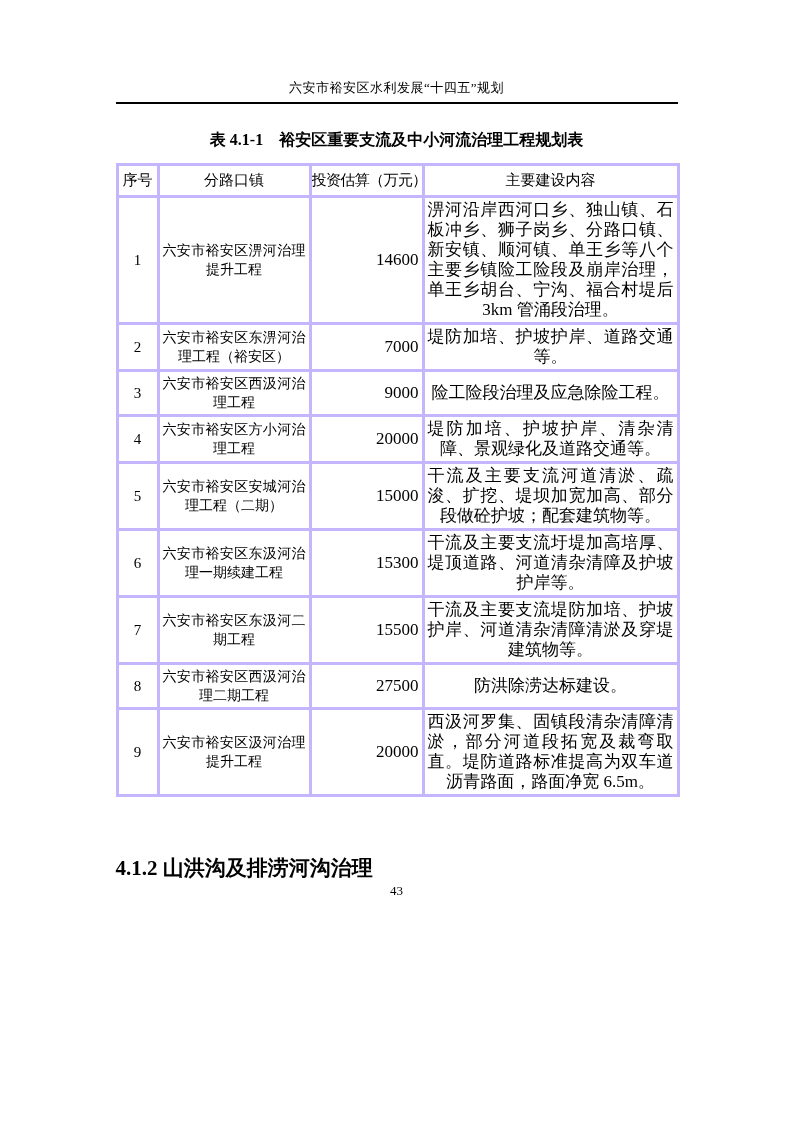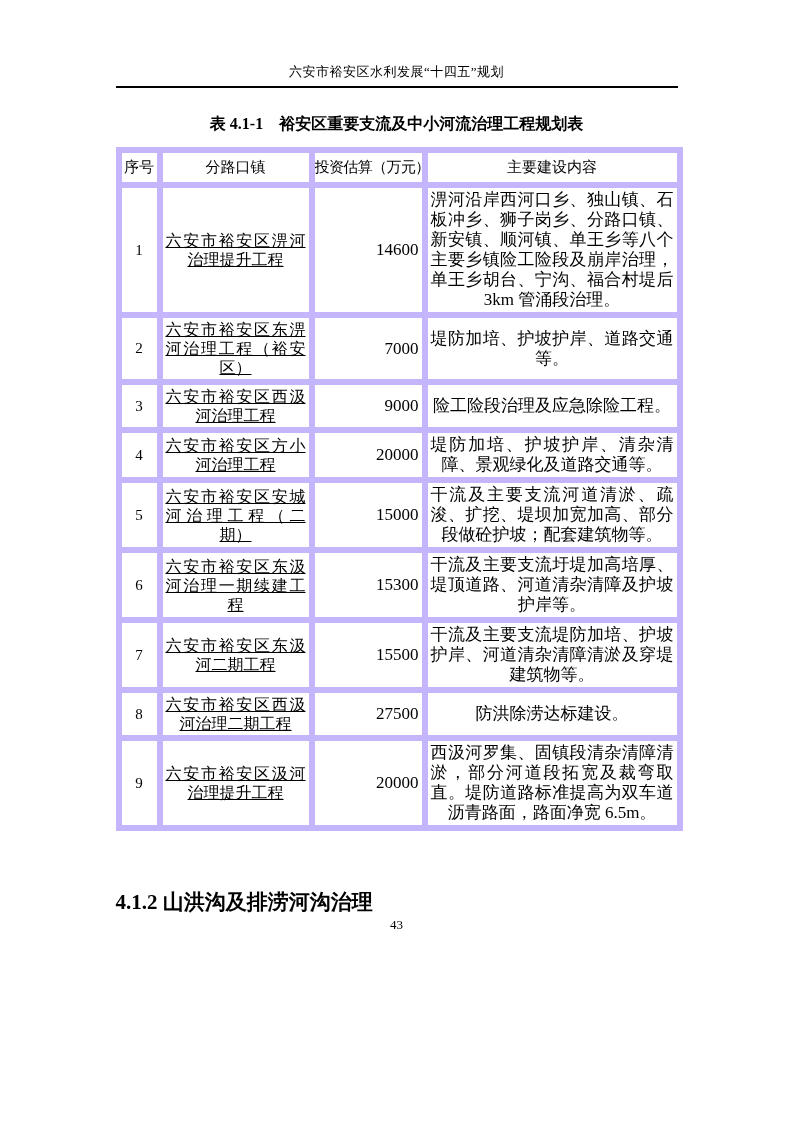--- a/index.html
+++ b/index.html
@@ -10,21 +10,21 @@
   body {
     width: 793px;
     height: 1122px;
     position: relative;
     overflow: hidden;
     color: #000;
     font-family: "Liberation Serif", "DejaVu Serif", serif;
   }
   .page {
     width: 562px;
-    margin: 0 auto;
+    margin: 16px auto;
     padding-top: 64px;
   }
   
   .page-header-text {
     text-align: center;
     font-size: 13px;
     line-height: 15px;
     letter-spacing: 0.5px;
   }
   .page-header-rule {
@@ -41,21 +41,21 @@
     line-height: 20px;
   }
   
   table.projects {
     margin-top: 13px;
     width: 561px;
     border-collapse: collapse;
     table-layout: fixed;
   }
   table.projects td, table.projects th {
-    border: 6px solid #c4b5fd;
+    border: 3px solid #c4b5fd;
     vertical-align: middle;
     padding: 2px 3px;
     word-break: break-all;
     overflow: hidden;
   }
   table.projects th {
     font-weight: normal;
     font-size: 15px;
     height: 27px;
     text-align: center;
@@ -69,26 +69,25 @@
   tr.total-row td {
     height: 21px;
     font-size: 15px;
     text-align: center;
   }
   td.cell-no {
     text-align: center;
     font-size: 15px;
   }
   td.cell-name {
-    font-size: 16px;
+    font-size: 14px;
     line-height: 19px;
     text-align: justify;
     text-align-last: center;
     padding: 2px 2px;
-    text-decoration: underline;
   }
   td.cell-invest {
     text-align: right;
     font-size: 17px;
   }
   td.cell-content {
     font-size: 17px;
     line-height: 20px;
     text-align: justify;
     text-align-last: center;

